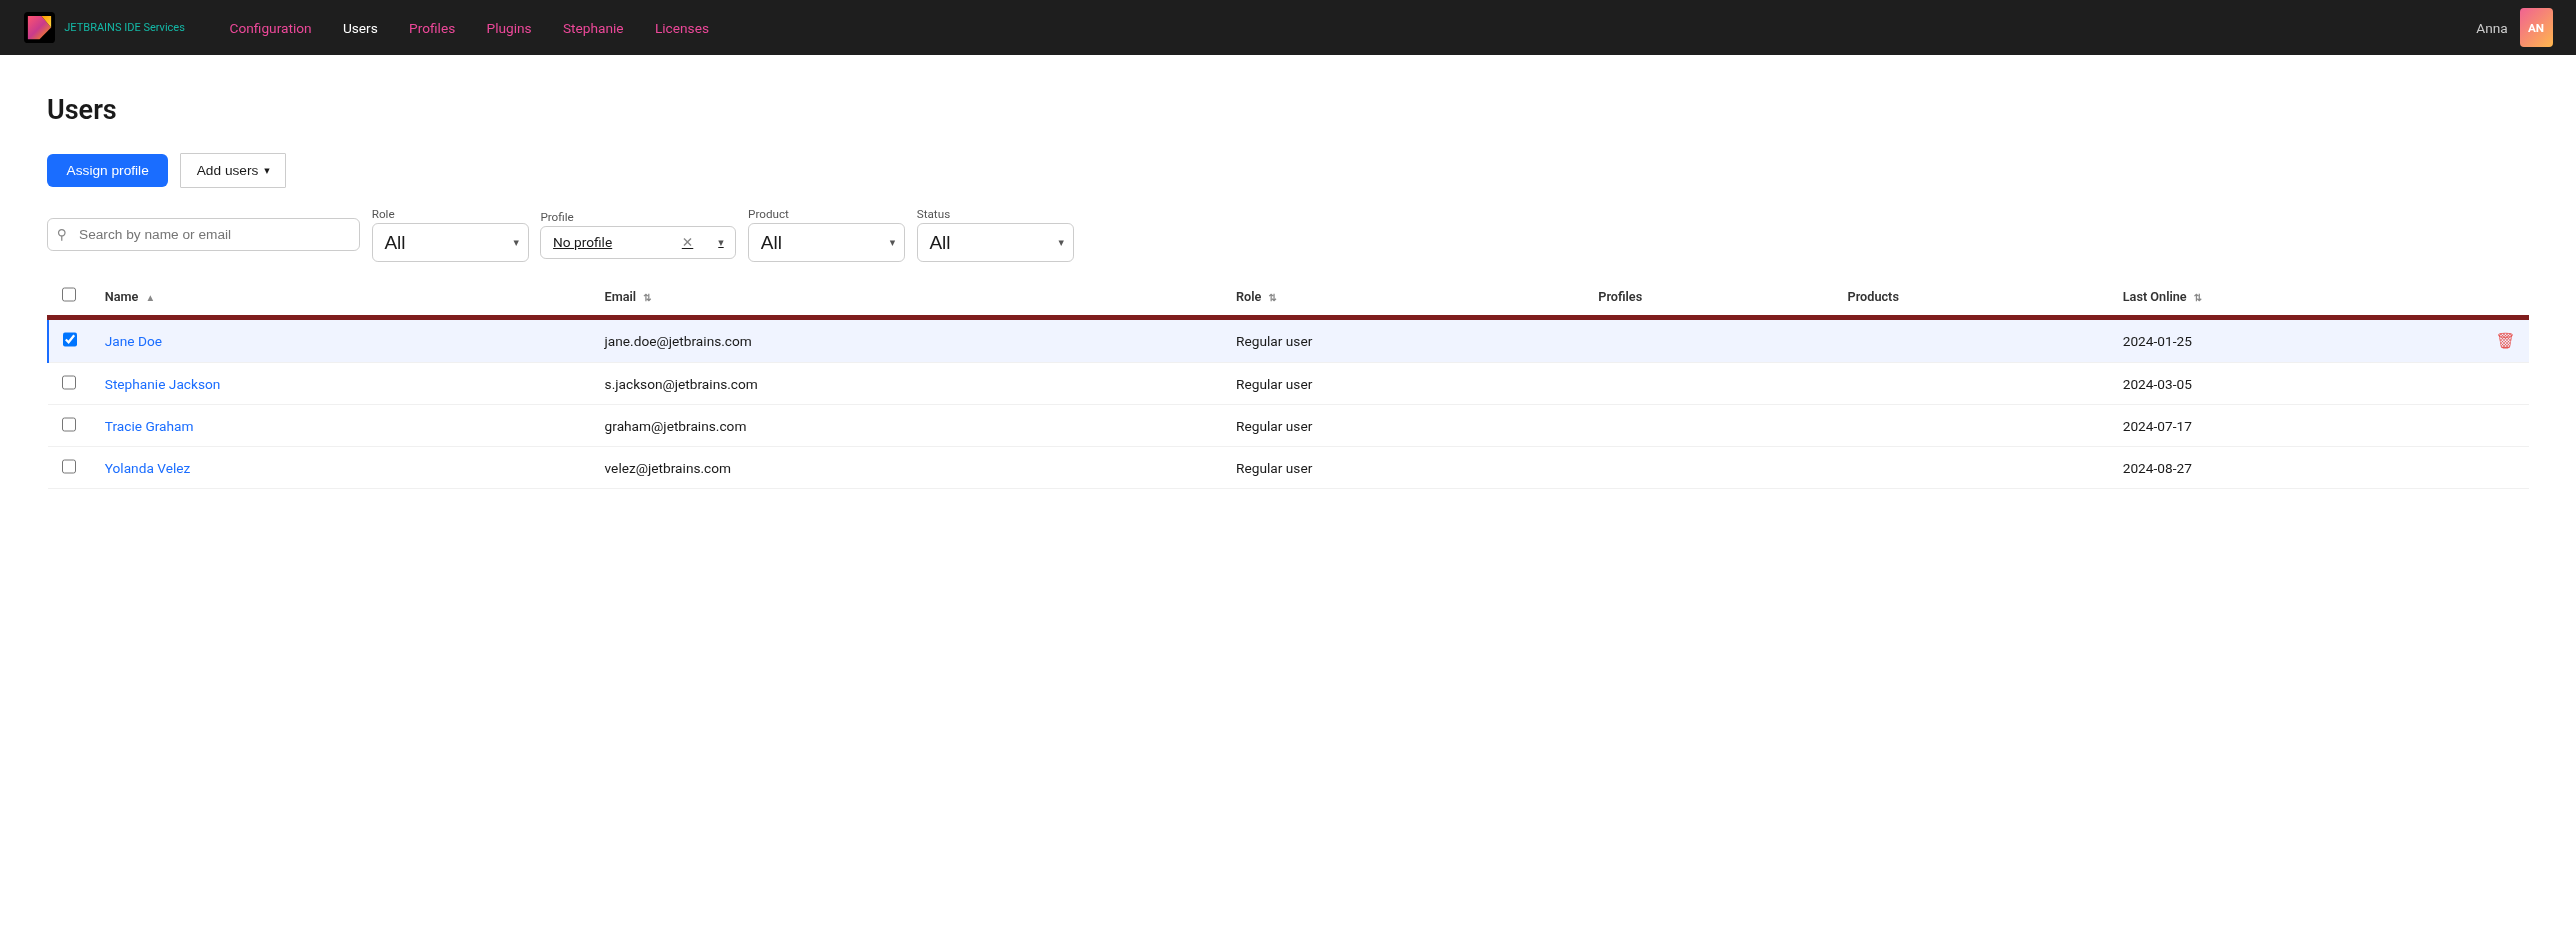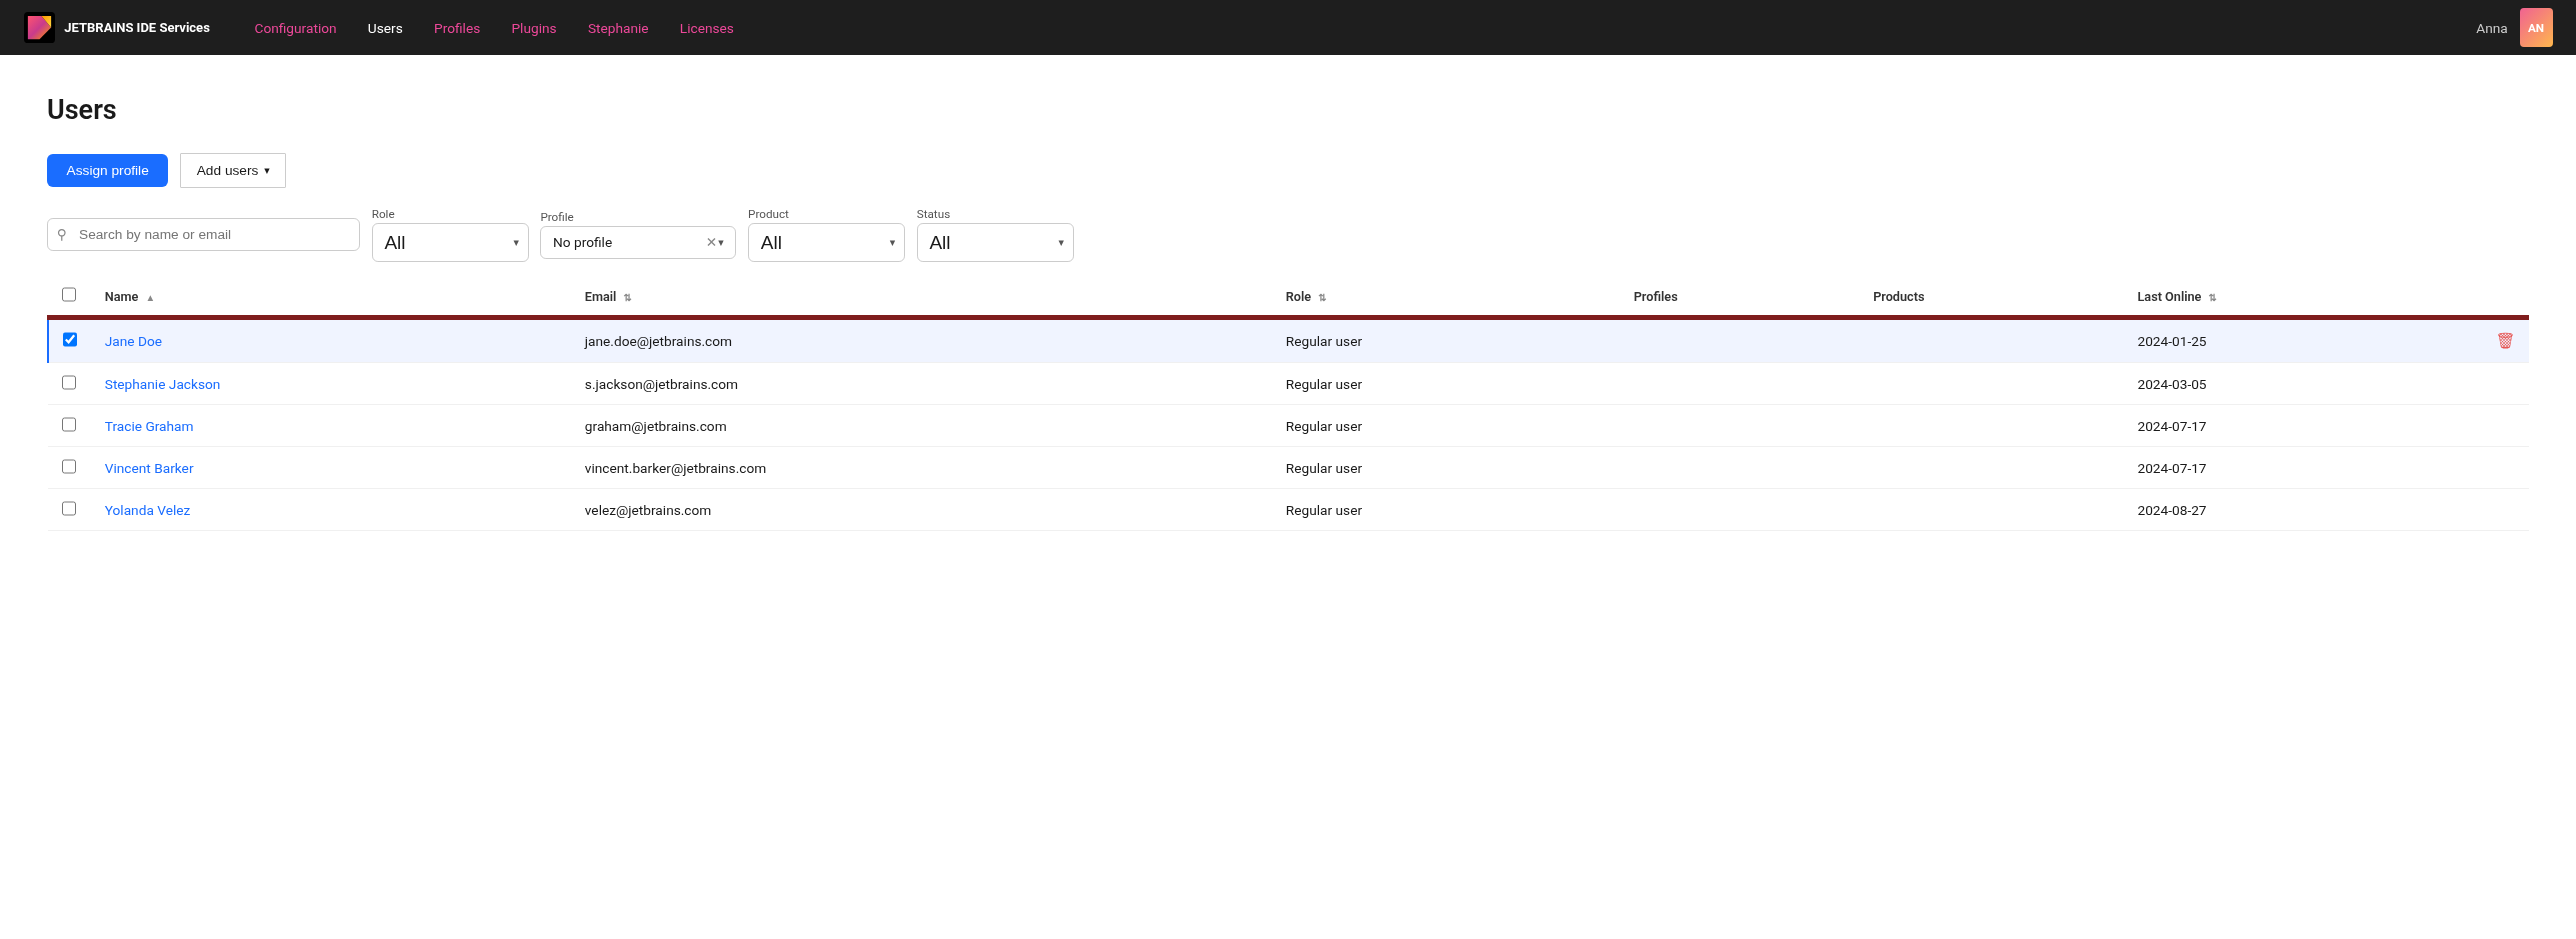--- a/index.html
+++ b/index.html
@@ -19,23 +19,23 @@
       align-items: center;
       gap: 9.8px;
       text-decoration: none;
     }
     .logo-icon {
       width: 31px;
       height: 31px;
       flex-shrink: 0;
     }
     .header-brand {
-      color: #ffffff;
-      font-size: 13px;
-      font-weight: 700;
+      color: #14b8a6;
+      font-size: 11px;
+      font-weight: 400;
       white-space: nowrap;
     }
     .header-nav {
       display: flex;
       align-items: center;
       gap: 3.9px;
       flex: 1;
     }
     .nav-item {
       color: #ec4899;
@@ -167,21 +167,22 @@
     }
     .profile-filter-wrapper {
       position: relative;
       display: flex;
       align-items: center;
       border: 1px solid #ccc;
       border-radius: 5.9px;
       background: #fff;
       padding: 7.8px 11.7px;
       min-width: 196px;
-      gap: 1px;
+      gap: 25px;
+      text-decoration: underline;
     }
     .profile-filter-text {
       flex: 1;
       font-size: 13.7px;
       color: #1a1a1a;
     }
     .profile-filter-clear {
       cursor: pointer;
       color: #888;
       font-size: 13.7px;
@@ -404,36 +405,20 @@
       <td>2024-07-17</td>
       <td class="action-cell">
         
       </td>
     </tr>
           <tr>
       <td class="checkbox-cell">
         <input type="checkbox" style="">
       </td>
       <td>
-        <a class="user-link">Vincent Barker</a>
-      </td>
-      <td>vincent.barker@jetbrains.com</td>
-      <td>Regular user</td>
-      <td></td>
-      <td></td>
-      <td>2024-07-17</td>
-      <td class="action-cell">
-        
-      </td>
-    </tr>
-          <tr>
-      <td class="checkbox-cell">
-        <input type="checkbox" style="">
-      </td>
-      <td>
         <a class="user-link">Yolanda Velez</a>
       </td>
       <td>velez@jetbrains.com</td>
       <td>Regular user</td>
       <td></td>
       <td></td>
       <td>2024-08-27</td>
       <td class="action-cell">
         
       </td>

